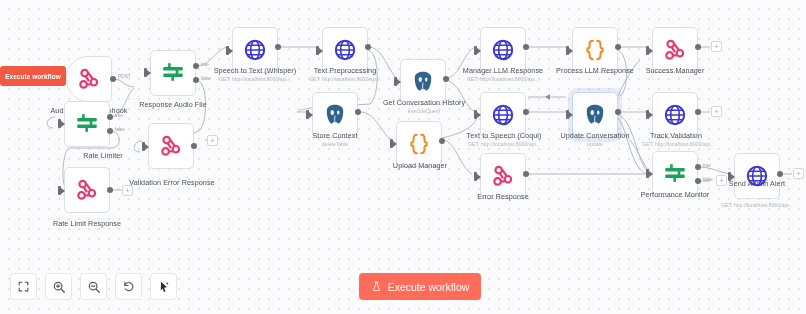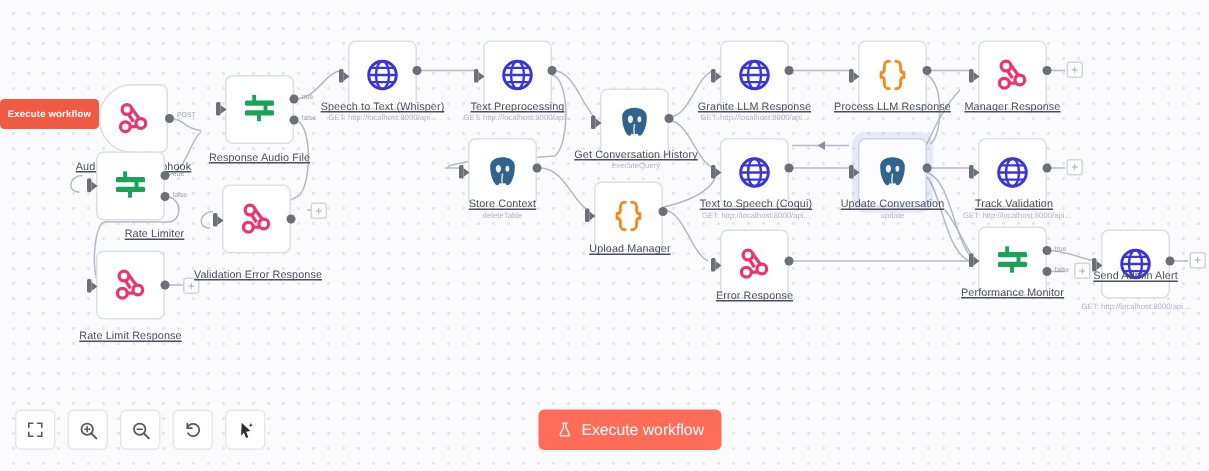--- a/index.html
+++ b/index.html
@@ -62,21 +62,20 @@
   }
 
   .node-label {
     position: absolute;
     text-align: center;
     font-size: 7.2px;
     line-height: 9px;
     color: #4b4f57;
     white-space: nowrap;
     letter-spacing: 0.08px;
-    text-decoration: underline;
   }
   .node-sub {
     position: absolute;
     text-align: center;
     font-size: 5.2px;
     line-height: 7px;
     color: #b2b5bd;
     white-space: nowrap;
   }
 
@@ -412,21 +411,21 @@
 
   <div class="node" style="left:480px; top:27px;">
     <svg class="glyph" viewBox="0 0 24 24">
       <circle cx="12" cy="12" r="8.5" fill="none" stroke="#3a36d6" stroke-width="1.8"></circle>
       <ellipse cx="12" cy="12" rx="4" ry="8.5" fill="none" stroke="#3a36d6" stroke-width="1.5"></ellipse>
       <path d="M3.5 12 H20.5 M4.6 7.6 H19.4 M4.6 16.4 H19.4" stroke="#3a36d6" stroke-width="1.4" fill="none"></path>
     </svg>
   </div>
   <div class="port-in" style="left:474px; top:46px;"></div>
   <div class="port-out" style="left:523px; top:44px;"></div>
-  <div class="node-label" style="left:456px; top:66px; width:94px;">Granite LLM Response</div>
+  <div class="node-label" style="left:456px; top:66px; width:94px;">Manager LLM Response</div>
   <div class="node-sub" style="left:456px; top:76px; width:94px;">GET: http://localhost:8000/api...</div>
 
   <div class="node" style="left:480px; top:92px;">
     <svg class="glyph" viewBox="0 0 24 24">
       <circle cx="12" cy="12" r="8.5" fill="none" stroke="#3a36d6" stroke-width="1.8"></circle>
       <ellipse cx="12" cy="12" rx="4" ry="8.5" fill="none" stroke="#3a36d6" stroke-width="1.5"></ellipse>
       <path d="M3.5 12 H20.5 M4.6 7.6 H19.4 M4.6 16.4 H19.4" stroke="#3a36d6" stroke-width="1.4" fill="none"></path>
     </svg>
   </div>
   <div class="port-in" style="left:474px; top:110px;"></div>
@@ -477,21 +476,21 @@
       <circle cx="16.5" cy="15" r="3" fill="none" stroke="#e8366f" stroke-width="2"></circle>
       <circle cx="7" cy="17" r="3" fill="none" stroke="#e8366f" stroke-width="2"></circle>
       <path d="M8.8 9.2 L12 14" stroke="#e8366f" stroke-width="2" fill="none"></path>
       <path d="M10 17 L13.6 17" stroke="#e8366f" stroke-width="2" fill="none"></path>
       <path d="M11 6 L15.5 12" stroke="#e8366f" stroke-width="2" fill="none"></path>
     </svg>
   </div>
   <div class="port-in" style="left:646px; top:46px;"></div>
   <div class="port-out" style="left:695px; top:44px;"></div>
   <div class="add-btn" style="left:711px; top:41px;">+</div>
-  <div class="node-label" style="left:632px; top:66px; width:86px;">Manager Response</div>
+  <div class="node-label" style="left:632px; top:66px; width:86px;">Success Manager</div>
 
   <div class="node" style="left:652px; top:92px;">
     <svg class="glyph" viewBox="0 0 24 24">
       <circle cx="12" cy="12" r="8.5" fill="none" stroke="#3a36d6" stroke-width="1.8"></circle>
       <ellipse cx="12" cy="12" rx="4" ry="8.5" fill="none" stroke="#3a36d6" stroke-width="1.5"></ellipse>
       <path d="M3.5 12 H20.5 M4.6 7.6 H19.4 M4.6 16.4 H19.4" stroke="#3a36d6" stroke-width="1.4" fill="none"></path>
     </svg>
   </div>
   <div class="port-in" style="left:646px; top:110px;"></div>
   <div class="port-out" style="left:695px; top:109px;"></div>

